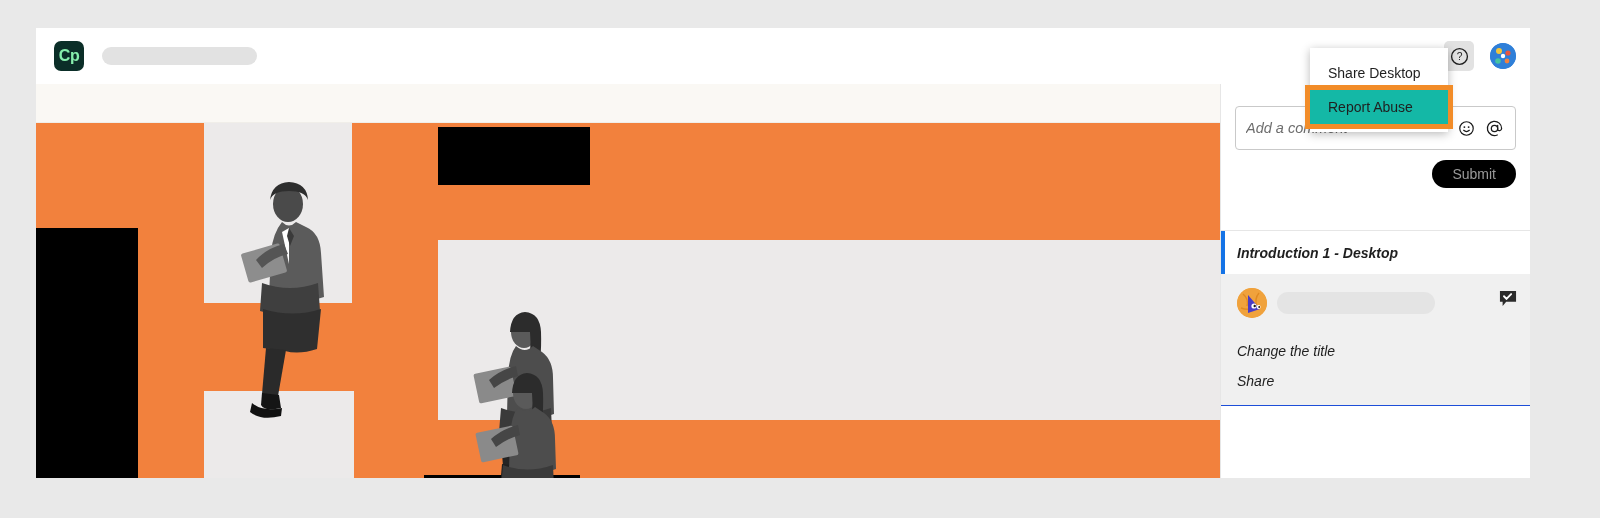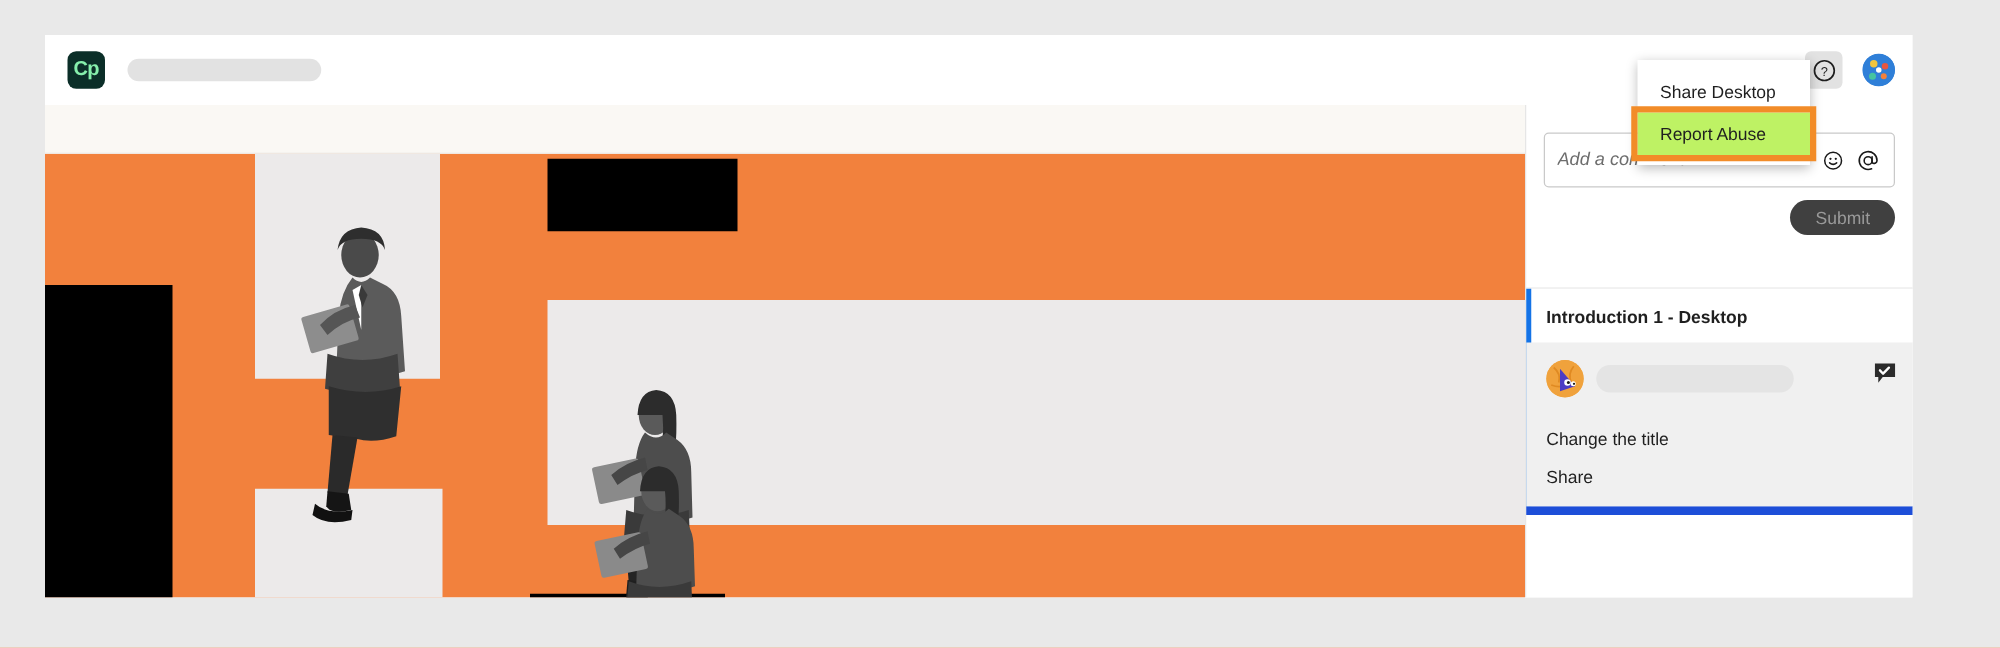--- a/index.html
+++ b/index.html
@@ -155,36 +155,37 @@
     justify-content: center;
     color: #1a1a1a;
     font-size: 18px;
   }
   .submit-row {
     display: flex;
     justify-content: flex-end;
     margin: 10px 14px 0 14px;
   }
   .submit-btn {
-    background: #404040;
+    background: #000000;
     color: #9a9a9a;
     border: none;
     border-radius: 14px;
     font-size: 14px;
     font-family: "Liberation Sans", sans-serif;
     padding: 6px 20px;
   }
 
   .comment-card {
     position: absolute;
     left: 0; top: 146px;
     width: 310px;
     border-top: 1px solid #e6e6e6;
-    border-bottom: 7px solid #1d4ed8;
-    box-sizing: border-box;
+    border-bottom: 1px solid #1d4ed8;
+    box-sizing: border-box;
+    font-style: italic;
   }
   .comment-card::before {
     content: "";
     position: absolute;
     left: 0; top: 0;
     width: 4px;
     height: 100%;
     background: #1473e6;
   }
   .card-header {
@@ -250,21 +251,21 @@
     box-sizing: border-box;
   }
   .menu-item {
     font-size: 14px;
     color: #1f1f1f;
     padding: 9px 0 9px 18px;
     white-space: nowrap;
   }
   .menu-item.highlighted {
     outline: 5px solid #f28c28;
-    background: #bef264;
+    background: #14b8a6;
     position: relative;
     z-index: 2;
   }
 </style>
 </head>
 <body>
 
 <div class="app-window">
 
   <div class="topbar">

